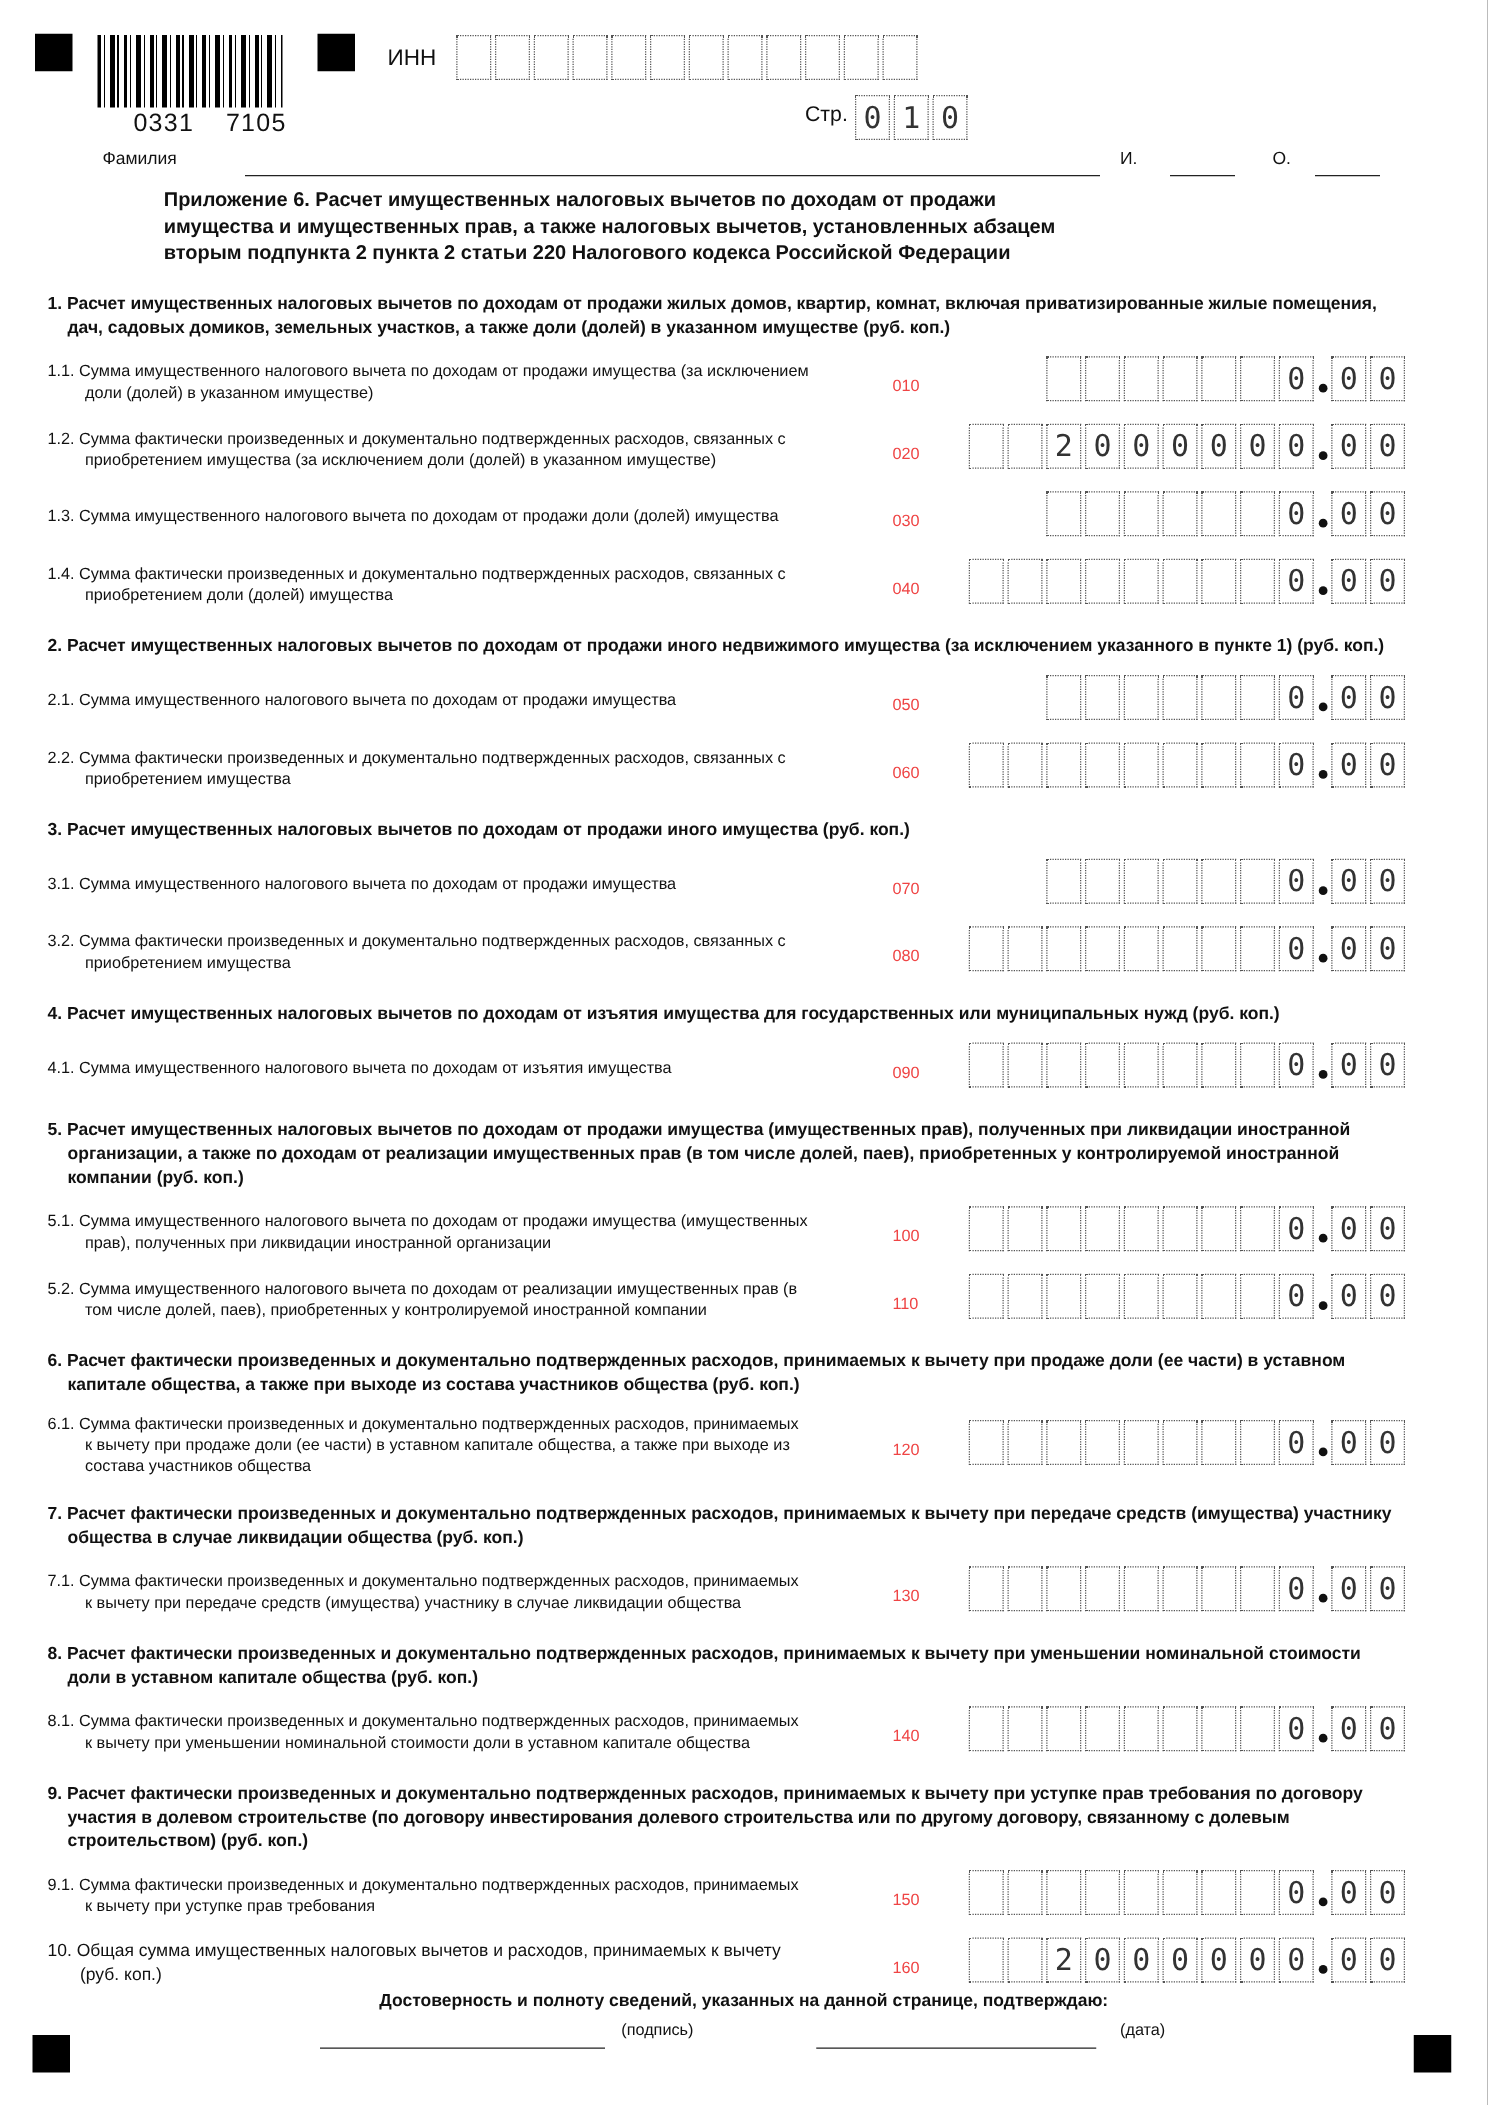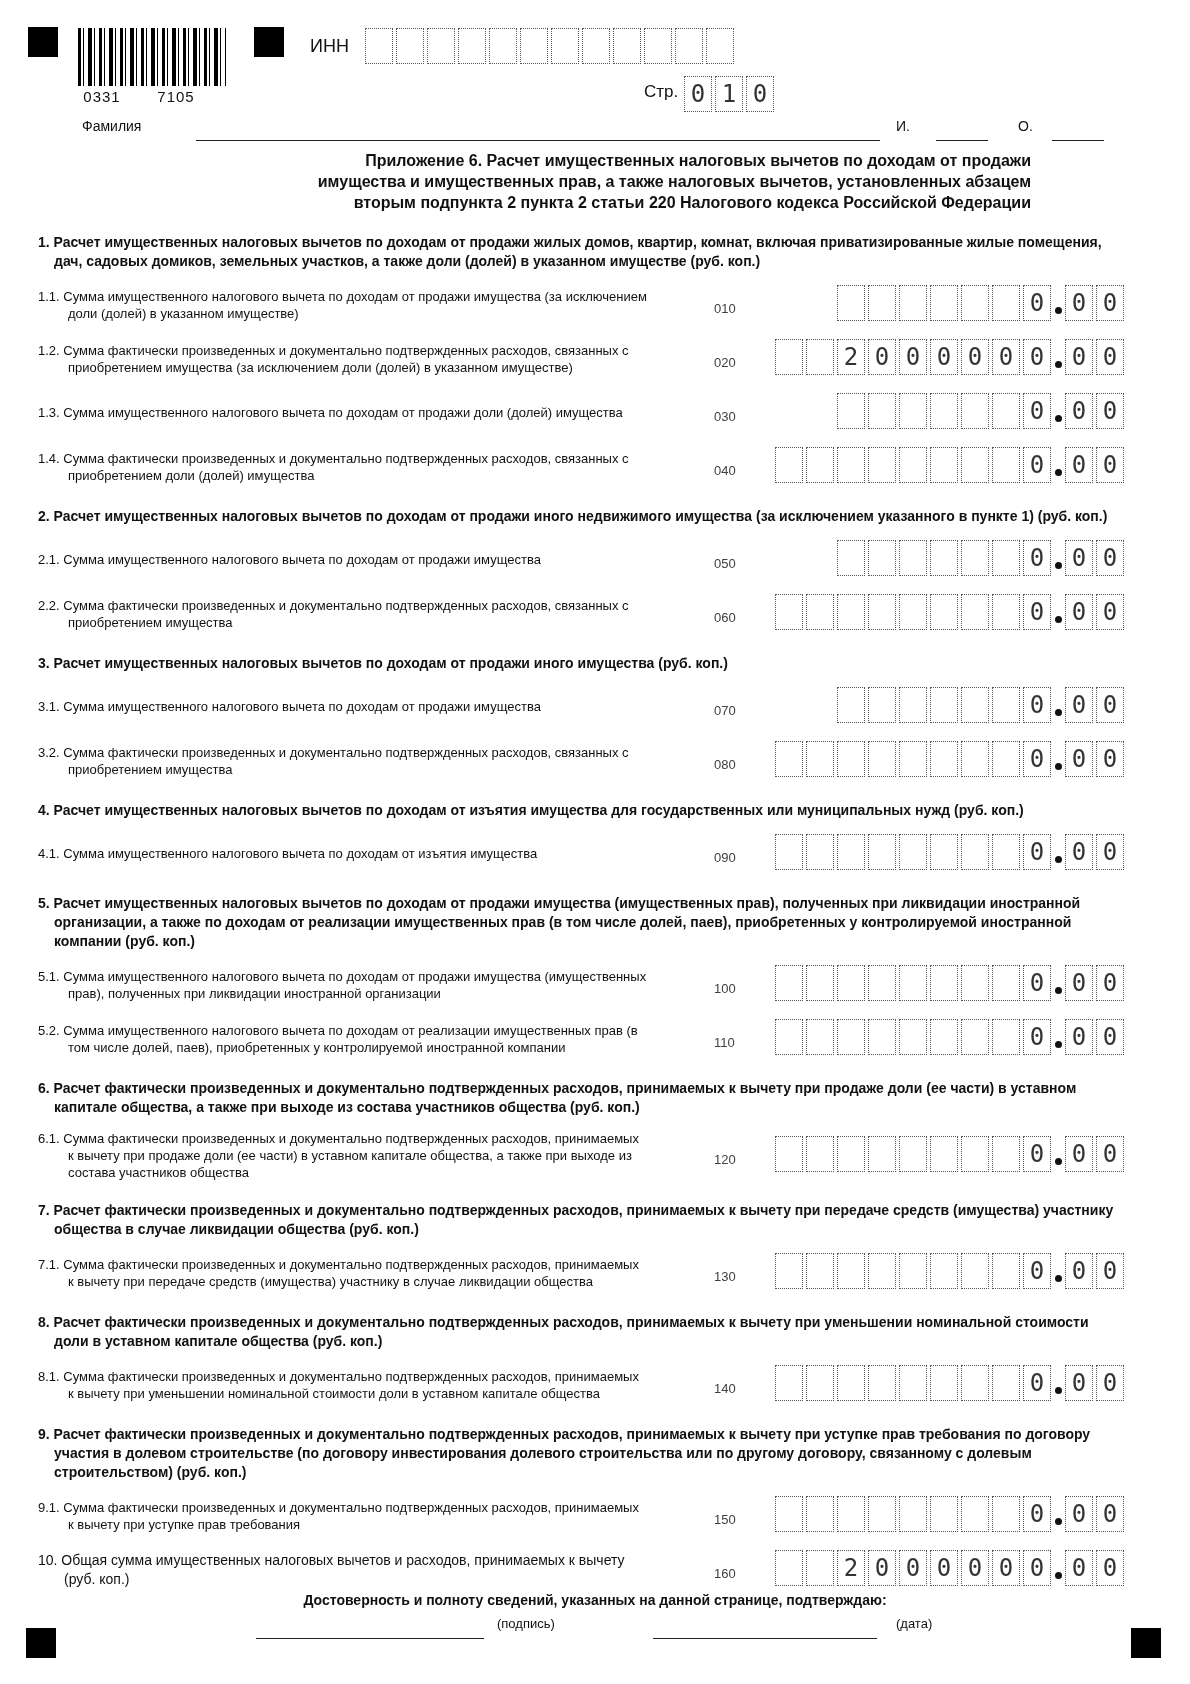--- a/index.html
+++ b/index.html
@@ -7,49 +7,49 @@
         font-family:"Liberation Sans",sans-serif;color:#111;overflow:hidden;}
   
   .regmark{position:absolute;width:30px;height:30px;background:#000;}
   .rm-tl{left:28px;top:27px;}
   .rm-t2{left:254px;top:27px;}
   .rm-bl{left:26px;top:1628px;}
   .rm-br{left:1131px;top:1628px;}
   
   .barcode{position:absolute;left:78px;top:28px;width:148px;height:58px;
     background:repeating-linear-gradient(90deg,#000 0 3px,#fff 3px 5px,#000 5px 6px,#fff 6px 10px,#000 10px 14px,#fff 14px 16px,#000 16px 17px,#fff 17px 21px);}
-  .barcode-num{position:absolute;left:65px;top:88px;width:148px;display:flex;justify-content:space-around;
-    font-size:15px;color:#111;letter-spacing:1px;}
+  .barcode-num{position:absolute;left:94px;top:88px;width:148px;display:flex;justify-content:space-around;
+    font-size:20px;color:#111;letter-spacing:1px;}
   
   .cell{display:inline-block;width:28px;height:36px;line-height:34px;box-sizing:border-box;
     border:1px dotted #555;text-align:center;
     font-family:"DejaVu Sans Mono",monospace;font-size:24px;color:#333;background:#fff;}
   .cell-group{display:flex;gap:3px;}
   .dec-dot{width:14px;display:flex;align-items:flex-end;justify-content:center;}
   .dec-dot::after{content:"";width:7px;height:7px;border-radius:50%;background:#111;margin-bottom:7px;}
   
   .inn-label{position:absolute;left:310px;top:36px;font-size:18px;}
   .inn-cells{position:absolute;left:365px;top:28px;}
   .page-label{position:absolute;left:628px;top:82px;font-size:17px;margin-left:16px;}
   .page-cells{position:absolute;left:684px;top:76px;}
   .surname-label{position:absolute;left:82px;top:118px;font-size:14px;}
   .surname-line{position:absolute;left:196px;top:140px;width:684px;border-bottom:1.5px solid #222;}
   .initial-i{position:absolute;left:896px;top:118px;font-size:14px;}
   .line-i{position:absolute;left:936px;top:140px;width:52px;border-bottom:1.5px solid #222;}
   .initial-o{position:absolute;left:1018px;top:118px;font-size:14px;}
   .line-o{position:absolute;left:1052px;top:140px;width:52px;border-bottom:1.5px solid #222;}
   
   .body{position:absolute;left:38px;top:150px;width:1086px;}
-  .title{max-width:900px;margin:0 auto;text-align:right;font-weight:bold;font-size:16px;line-height:21px;}
+  .title{max-width:900px;margin:0 auto;text-align:left;font-weight:bold;font-size:16px;line-height:21px;}
   .sec-heading{font-weight:bold;font-size:14px;line-height:19px;margin-top:20px;
     padding-left:16px;text-indent:-16px;}
   .item-row{display:flex;align-items:center;margin-top:10px;min-height:44px;}
   .item-label{flex:0 0 620px;font-size:13px;line-height:17px;padding:3px 10px 0 30px;text-indent:-30px;box-sizing:border-box;}
   .item-row.bold .item-label{font-weight:normal;font-size:14px;line-height:19px;padding-left:26px;text-indent:-26px;}
-  .item-code{flex:0 0 58px;margin-left:auto;font-size:13px;color:#404040;padding-top:10px;text-align:left;}
+  .item-code{flex:0 0 58px;margin-left:auto;font-size:13px;color:#ef4444;padding-top:10px;text-align:left;}
   .amount-field{flex:0 0 352px;display:flex;justify-content:flex-end;}
   
   .footer-attest{position:absolute;left:0;top:1592px;width:1190px;text-align:center;
     font-weight:bold;font-size:14px;}
   .sig-line1{position:absolute;left:256px;top:1620px;width:228px;border-bottom:1.5px solid #222;height:18px;}
   .sig-label1{position:absolute;left:497px;top:1616px;font-size:13px;}
   .sig-line2{position:absolute;left:653px;top:1620px;width:224px;border-bottom:1.5px solid #222;height:18px;}
   .sig-label2{position:absolute;left:896px;top:1616px;font-size:13px;}
 </style>
 </head>

